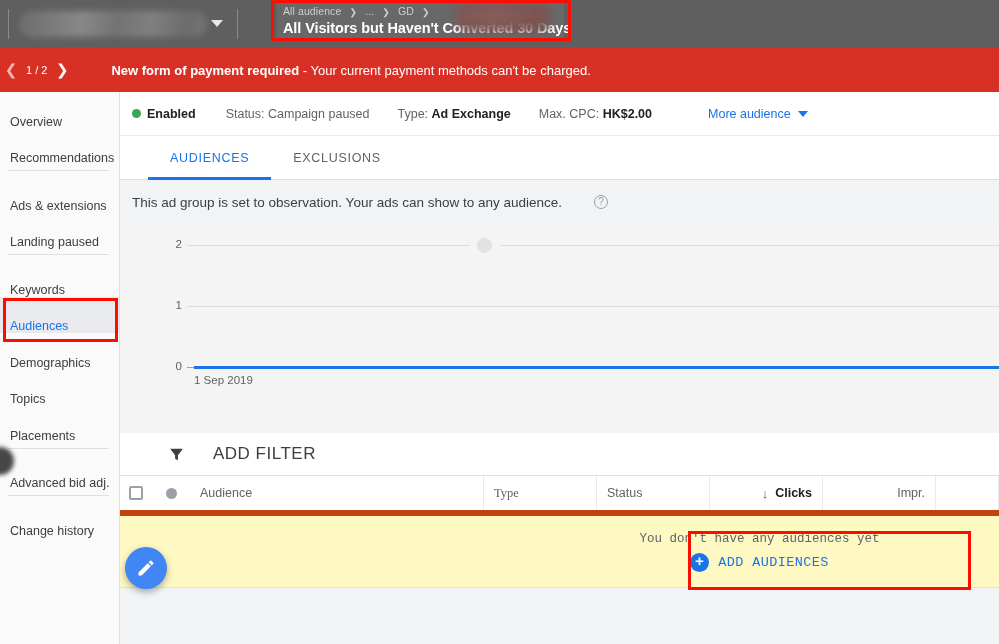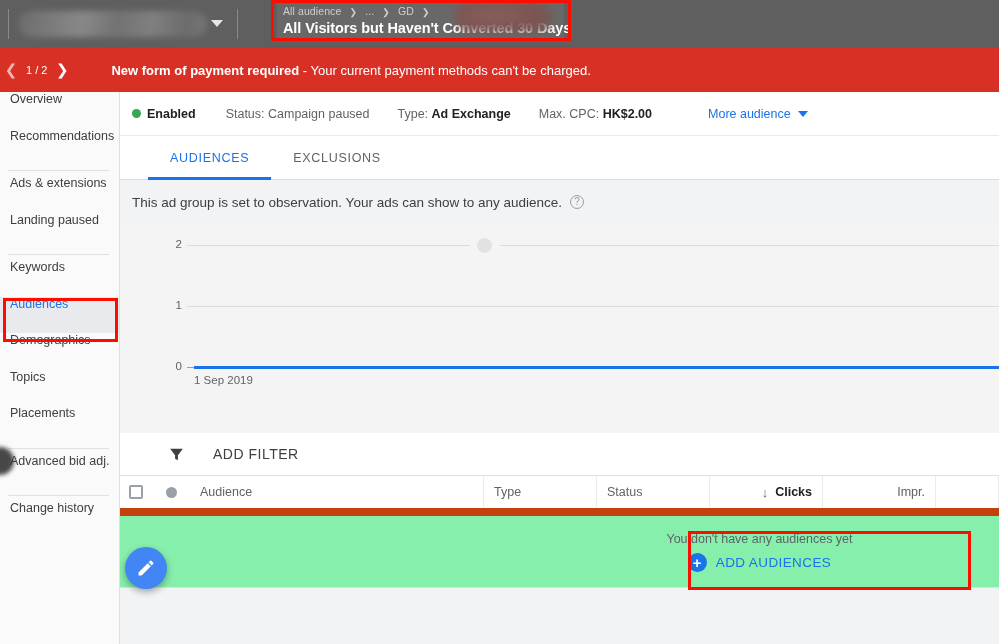--- a/index.html
+++ b/index.html
@@ -88,21 +88,21 @@
   .alert-text { margin-left: 38px; font-size: 13px; white-space: nowrap; }
   .alert-text b { font-weight: bold; }
 
   
   .sidebar {
     position: absolute; top: 92px; left: 0; width: 120px; height: 552px;
     background: #fafafa;
     border-right: 1px solid #e0e0e0;
   }
   .side-item {
-    height: 36.5px; display: flex; align-items: flex-start;
+    height: 36.5px; display: flex; align-items: flex-end;
     padding-left: 10px; font-size: 12.5px; color: #3c4043;
     white-space: nowrap; cursor: pointer;
   }
   .side-item.active { background: #e8eaed; color: #1a73e8; }
   .side-div { height: 1px; background: #e0e0e0; margin: 5px 10px 5px 8px; }
   .side-orb {
     position: absolute; left: -14px; top: 355px;
     width: 28px; height: 28px; border-radius: 50%;
     background: #2f2f2f; filter: blur(2.2px); opacity: .88;
   }
@@ -145,21 +145,21 @@
   }
   .tab.active { color: #1a73e8; }
   .tab.active::after {
     content: ""; position: absolute; left: 0; right: 0; bottom: -1px;
     height: 3px; background: #1a73e8;
   }
 
   .obs-note {
     height: 44px; background: #f1f3f4;
     display: flex; align-items: center; padding-left: 12px;
-    font-size: 13.5px; color: #3c4043;
+    font-size: 13.5px; color: #3c4043; gap: 24px;
   }
   .help-icon {
     display: inline-flex; align-items: center; justify-content: center;
     width: 14px; height: 14px; border-radius: 50%;
     border: 1px solid #9aa0a6; color: #9aa0a6;
     font-size: 10px; margin-left: 8px; line-height: 1;
     cursor: pointer;
   }
 
   
@@ -205,49 +205,50 @@
     cursor: pointer; z-index: 6;
   }
 
   
   .filterbar {
     height: 42px; background: #ffffff;
     display: flex; align-items: center; padding-left: 48px;
   }
   .funnel { margin-right: 28px; }
   .addfilter {
-    font-size: 14px; color: #3c4043; letter-spacing: .5px; cursor: pointer;
+    font-size: 17px; color: #3c4043; letter-spacing: .5px; cursor: pointer;
   }
 
   
   .thead {
     display: flex; height: 41px; background: #ffffff;
-    border-top: 1px solid #e0e0e0; border-bottom: 8px solid #c2410c;
+    border-top: 1px solid #e0e0e0; border-bottom: 6px solid #c2410c;
     font-size: 12.5px; color: #5f6368;
   }
   .th { display: flex; align-items: center; border-right: 1px solid #e8eaed; padding: 0 10px; }
   .th.c-check { width: 32px; justify-content: center; border-right: none; padding: 0; }
   .th.c-stat { width: 38px; justify-content: center; border-right: none; padding: 0; }
   .th.c-aud { width: 294px; }
-  .th.c-type { width: 113px; }
+  .th.c-type { width: 113px; font-family: Liberation Serif, serif; }
   .th.c-status { width: 113px; }
   .th.c-clicks { width: 113px; justify-content: flex-end; color: #202124; font-weight: bold; }
   .th.c-impr { width: 113px; justify-content: flex-end; }
   .th.c-last { flex: 1; }
   .chk {
     width: 14px; height: 14px; border: 2px solid #9aa0a6; border-radius: 2px;
     cursor: pointer;
   }
   .statdot { width: 11px; height: 11px; border-radius: 50%; background: #9aa0a6; }
   .sort-arrow { margin-right: 7px; font-size: 13px; font-weight: normal; color: #5f6368; }
 
   .empty-row {
-    height: 72px; background: #86efac; border-bottom: 1px solid #e0e0e0;
+    height: 72px; background: #fef9c3; border-bottom: 1px solid #e0e0e0;
     display: flex; flex-direction: column; align-items: center; justify-content: center;
     padding-left: 400px;
+    font-family: Liberation Mono, monospace;
   }
   .empty-text { font-size: 12.5px; color: #5f6368; margin-bottom: 7px; }
   .add-aud {
     display: flex; align-items: center; color: #1a73e8;
     font-size: 13.5px; letter-spacing: .4px; cursor: pointer;
   }
   .plus-circle {
     width: 19px; height: 19px; border-radius: 50%; background: #1a73e8;
     color: #ffffff; display: flex; align-items: center; justify-content: center;
     font-size: 15px; line-height: 1; margin-right: 9px; font-weight: bold;

